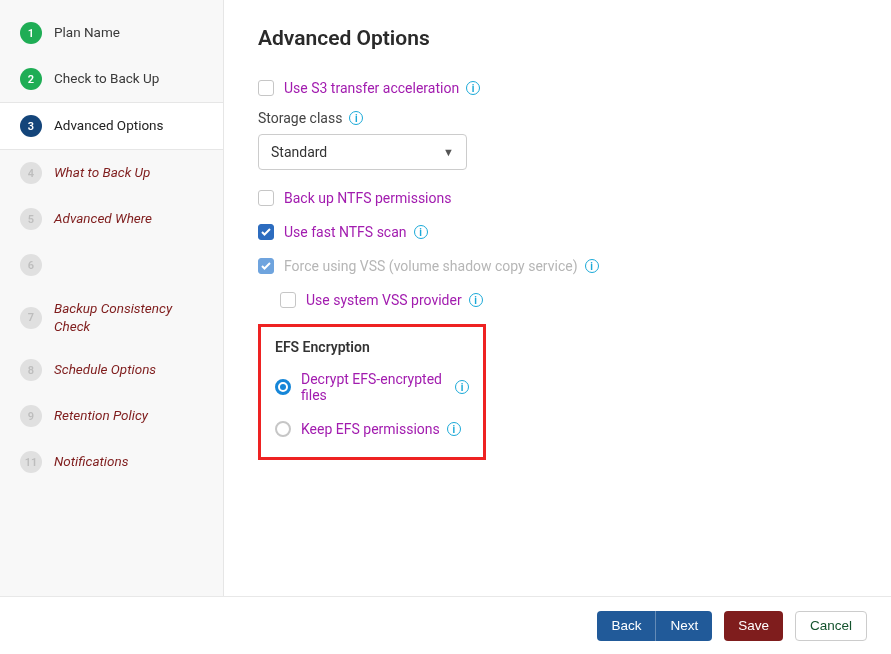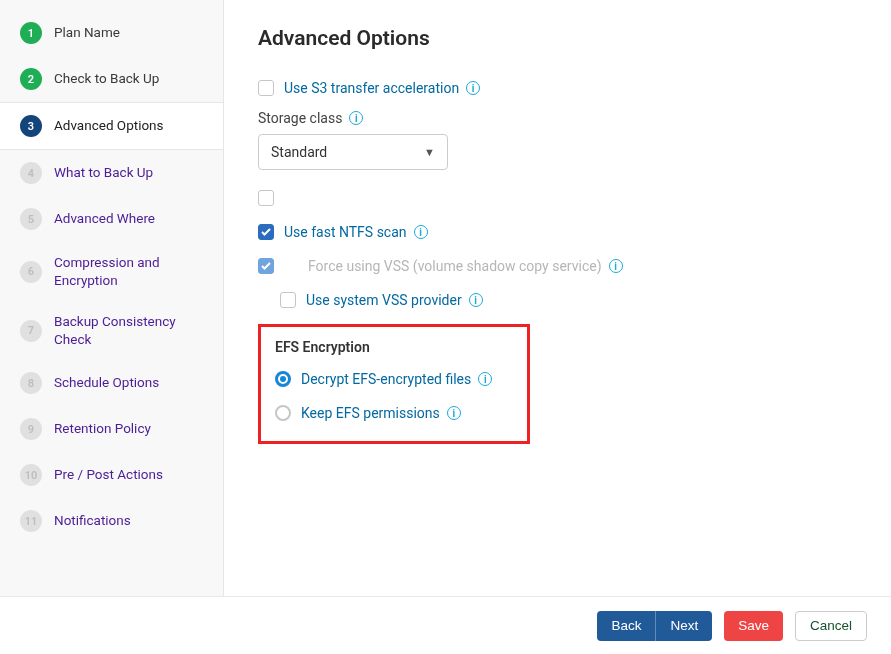--- a/index.html
+++ b/index.html
@@ -48,21 +48,21 @@
       margin-right: 12px;
     }
     .side-index.done { background: #1fad55; }
     .side-index.current { background: #14457a; }
     .side-index.pending { background: #e0e0e0; color: #bdbdbd; }
     .side-label {
       font-size: 13.5px;
       color: #3a3a3a;
       line-height: 1.3;
     }
-    .side-item.pending .side-label { color: #4c1d95; }
+    .side-item.pending .side-label { color: #7f1d1d; font-style: italic; }
     .side-item.active .side-label { color: #222; font-weight: 400; }
     
     .main {
       flex: 1;
       padding: 26px 34px;
       position: relative;
       overflow-y: auto;
     }
     .page-title {
       font-size: 21px;
@@ -114,23 +114,23 @@
     }
     .radio.checked::after {
       content: '';
       width: 6px;
       height: 6px;
       border-radius: 50%;
       background: #1686d8;
     }
     .field-label {
       font-size: 14px;
-      color: #0369a1;
-    }
-    .field-label.disabled { color: #b6b6b6; margin-left: 24px; }
+      color: #a21caf;
+    }
+    .field-label.disabled { color: #b6b6b6; }
     .info-icon {
       width: 14px;
       height: 14px;
       border: 1.5px solid #1aa9d8;
       border-radius: 50%;
       color: #1aa9d8;
       font-size: 10px;
       font-weight: 700;
       display: inline-flex;
       align-items: center;
@@ -147,21 +147,21 @@
       display: flex;
       align-items: center;
     }
     .section-heading {
       font-size: 14px;
       font-weight: 600;
       color: #333;
       margin-bottom: 12px;
     }
     .select-box {
-      width: 190px;
+      width: 209px;
       height: 36px;
       border: 1px solid #ccc;
       border-radius: 4px;
       background: #fff;
       display: flex;
       align-items: center;
       justify-content: space-between;
       padding: 0 12px;
       font-size: 14px;
       color: #333;
@@ -169,21 +169,21 @@
       margin-top: 4px;
     }
     .caret {
       font-size: 11px;
       color: #555;
     }
     .efs-section {
       border: 3px solid #ee2222;
       padding: 12px 14px 6px;
       margin-top: 12px;
-      width: 272px;
+      width: 228px;
     }
     .footer {
       position: absolute;
       bottom: 0;
       left: 0;
       right: 0;
       height: 58px;
       background: #fff;
       border-top: 1px solid #e8e8e8;
       display: flex;
@@ -203,21 +203,21 @@
       border: none;
     }
     .btn-group {
       display: flex;
       border-radius: 4px;
       overflow: hidden;
     }
     .btn-group .btn { border-radius: 0; }
     .btn-group .btn:first-child { border-right: 1px solid rgba(255,255,255,0.3); }
     .btn-primary { background: #215a99; color: #fff; }
-    .btn-success { background: #ef4444; color: #fff; }
+    .btn-success { background: #7f1d1d; color: #fff; }
     .btn-default { background: #fff; color: #14532d; border: 1px solid #ccc; }
   </style>
 </head>
 <body>
 
 <div class="container">
   <div class="sidebar">
     <div class="side-item">
       <div class="side-index done">1</div>
       <div class="side-label">Plan Name</div>
@@ -233,37 +233,32 @@
     <div class="side-item pending">
       <div class="side-index pending">4</div>
       <div class="side-label">What to Back Up</div>
     </div>
     <div class="side-item pending">
       <div class="side-index pending">5</div>
       <div class="side-label">Advanced Where</div>
     </div>
     <div class="side-item pending">
       <div class="side-index pending">6</div>
-      <div class="side-label">Compression and Encryption</div>
     </div>
     <div class="side-item pending">
       <div class="side-index pending">7</div>
       <div class="side-label">Backup Consistency Check</div>
     </div>
     <div class="side-item pending">
       <div class="side-index pending">8</div>
       <div class="side-label">Schedule Options</div>
     </div>
     <div class="side-item pending">
       <div class="side-index pending">9</div>
       <div class="side-label">Retention Policy</div>
-    </div>
-    <div class="side-item pending">
-      <div class="side-index pending">10</div>
-      <div class="side-label">Pre / Post Actions</div>
     </div>
     <div class="side-item pending">
       <div class="side-index pending">11</div>
       <div class="side-label">Notifications</div>
     </div>
   </div>
 
   <div class="main">
     <h1 class="page-title">Advanced Options</h1>
 
@@ -277,20 +272,21 @@
       <span>Storage class</span>
       <i class="info-icon">i</i>
     </div>
     <div class="select-box">
       <span>Standard</span>
       <span class="caret">▼</span>
     </div>
 
     <div class="field-row">
       <span class="checkbox"></span>
+      <span class="field-label">Back up NTFS permissions</span>
     </div>
 
     <div class="field-row">
       <span class="checkbox checked">
         <svg width="10" height="8" viewBox="0 0 10 8">
             <path d="M1 4 L3.5 6.5 L9 1" stroke="#fff" stroke-width="2" fill="none"></path>
           </svg>
       </span>
       <span class="field-label">Use fast NTFS scan</span>
       <i class="info-icon">i</i>

